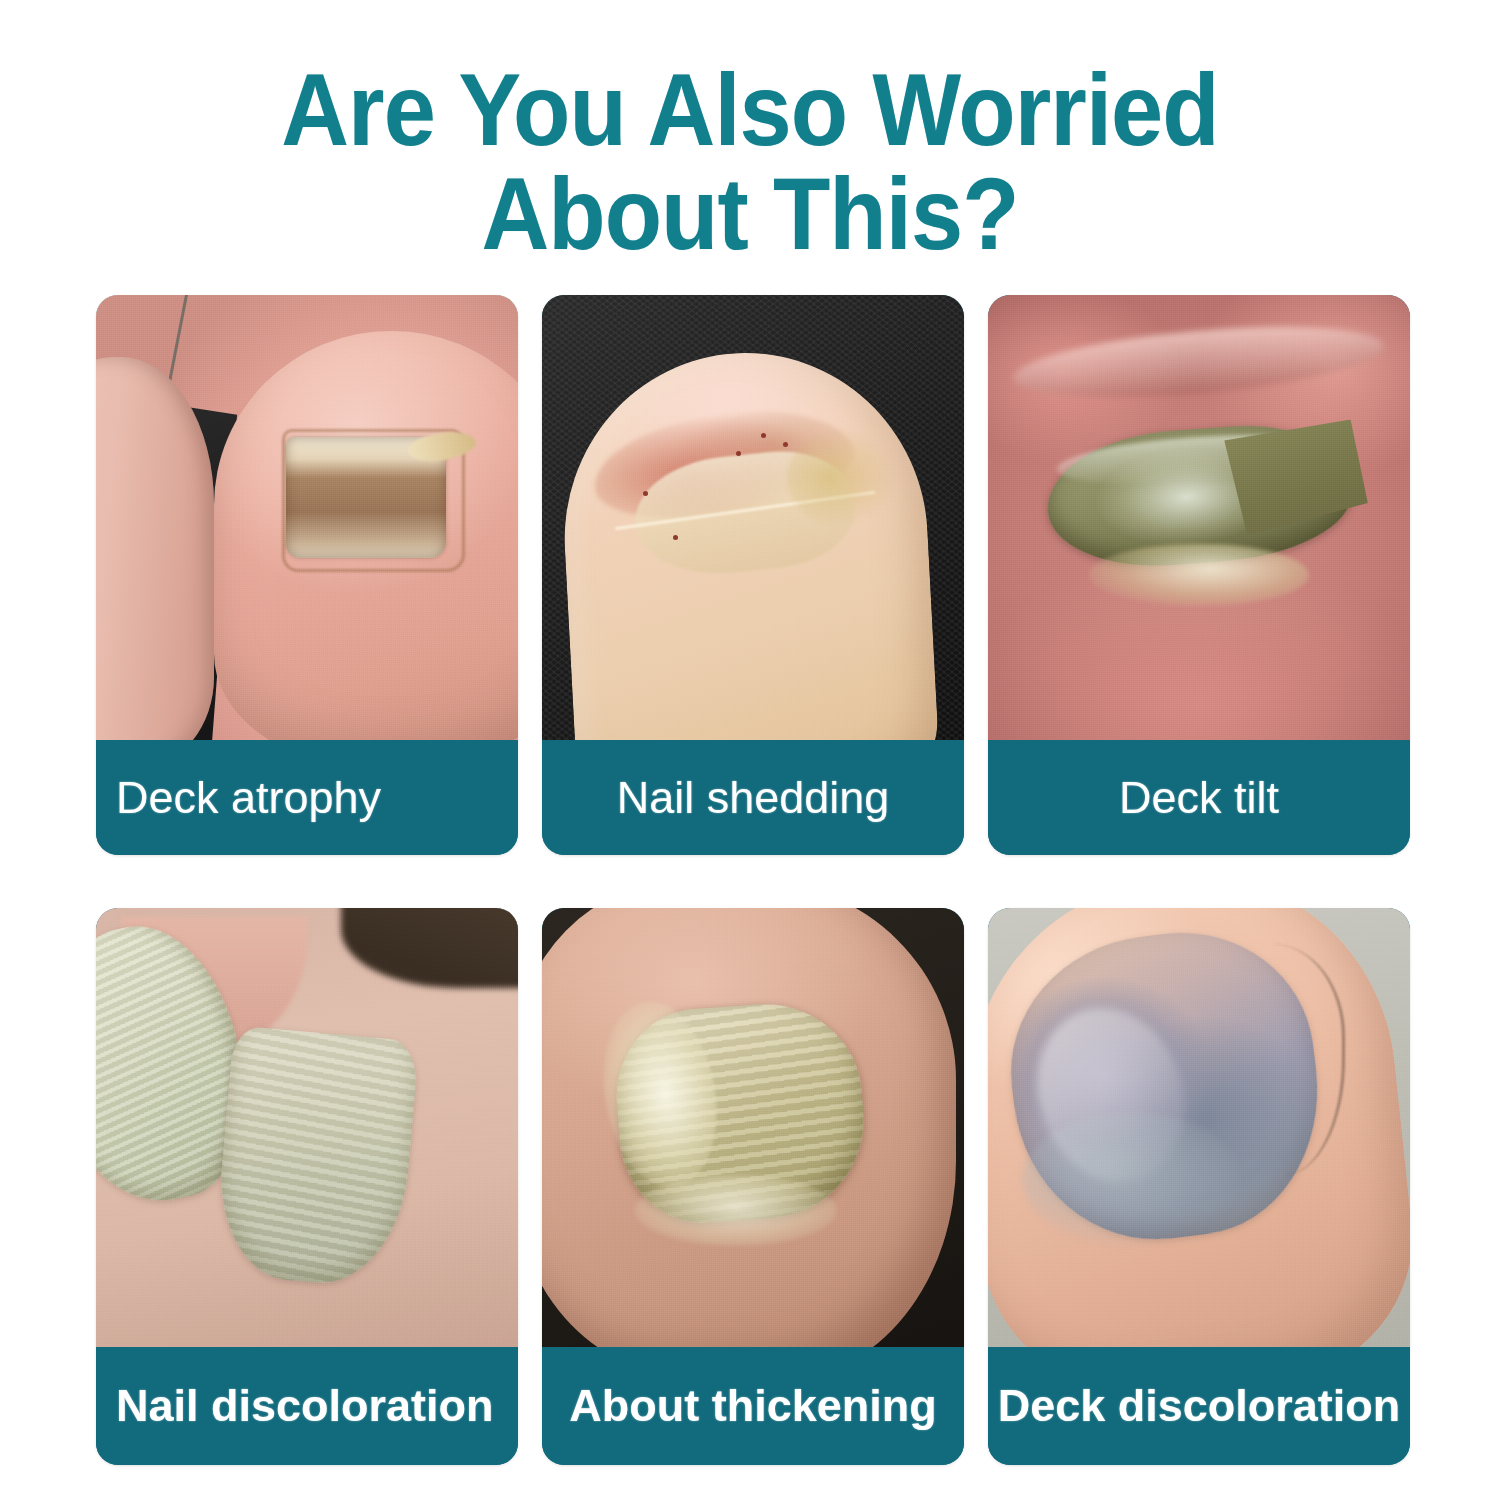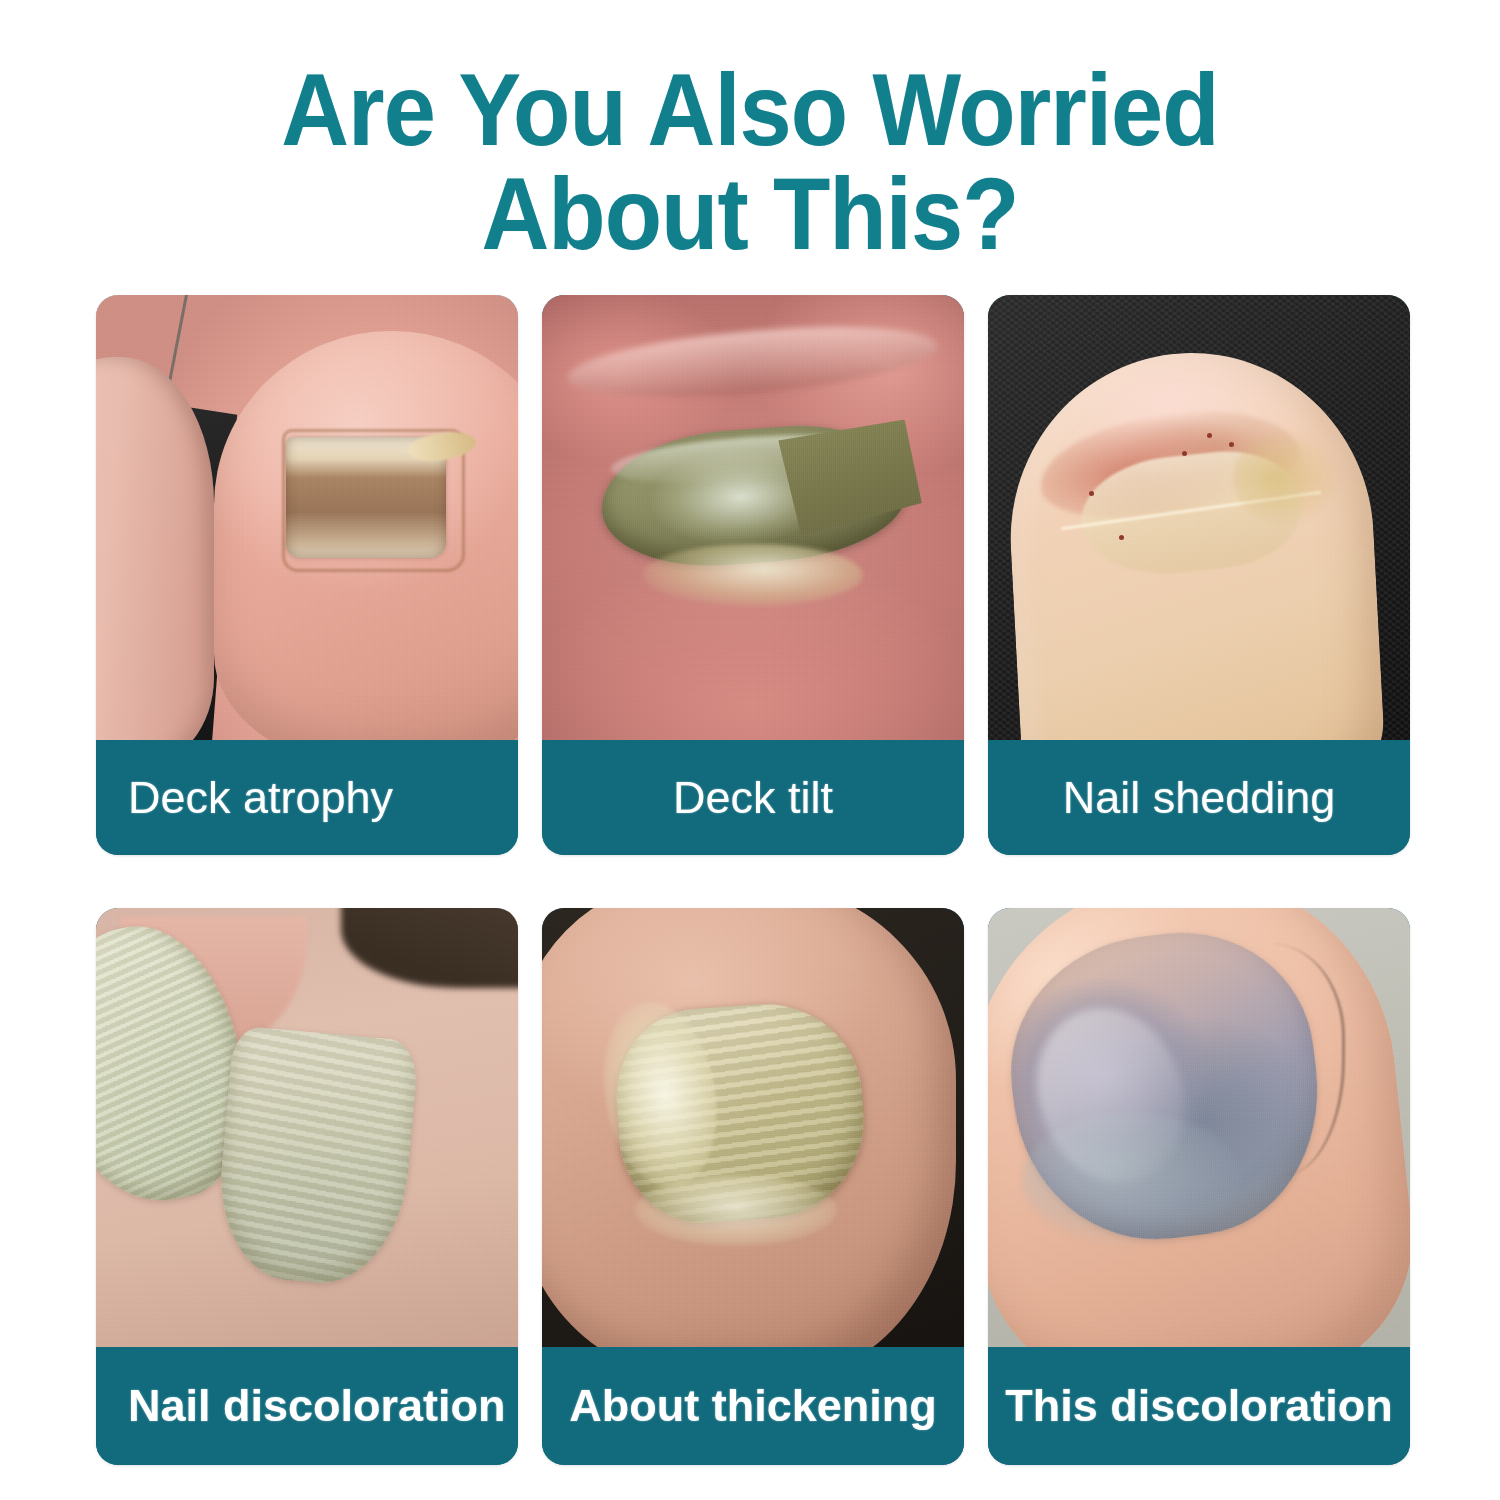--- a/index.html
+++ b/index.html
@@ -87,21 +87,21 @@
     color: #ffffff;
     font-family: "Liberation Sans", sans-serif;
     font-size: 45px;
     line-height: 46px;
     font-weight: normal;
     letter-spacing: 0px;
     text-shadow: 0 0 2px rgba(255,255,255,0.5);
   }
   .card.row2 .caption { height: 118px; font-weight: bold; }
 
-  .caption.align-left   { justify-content: flex-start; padding-left: 32px; }
+  .caption.align-left   { justify-content: flex-start; padding-left: 20px; }
   .caption.align-center { justify-content: center; }
 
   
   .p1 {
     background:
       radial-gradient(ellipse 50% 36% at 62% 44%, rgba(120,86,62,0.55) 0%, rgba(140,104,78,0.22) 55%, rgba(0,0,0,0) 78%),
       radial-gradient(ellipse 40% 16% at 62% 33%, rgba(255,252,240,0.85) 0%, rgba(255,250,235,0.2) 60%, rgba(0,0,0,0) 80%),
       radial-gradient(ellipse 36% 10% at 62% 54%, rgba(250,246,236,0.6) 0%, rgba(0,0,0,0) 75%),
       radial-gradient(ellipse 60% 72% at 66% 60%, #f0b9ab 0%, #e8a899 45%, #dd9d90 75%, #cf8f84 100%),
       linear-gradient(180deg, #e3e5dc 0%, #dfe2d6 26%, #e3e2d6 27%, #e3e2d6 100%);
@@ -532,34 +532,20 @@
         <div class="photo-inner p1">
           <div class="p1-wire"></div>
           <div class="p1-toe"></div>
           <div class="p1-nail"></div>
           <div class="p1-nail-edge"></div>
           <div class="p1-flake"></div>
           <div class="grain"></div>
         </div>
       </div>
       <div class="caption align-left">Deck atrophy</div>
-    </div>
-
-    <div class="card row1">
-      <div class="photo">
-        <div class="photo-inner p3">
-          <div class="p3-skin"></div>
-          <div class="p3-crease"></div>
-          <div class="p3-nail"></div>
-          <div class="p3-lift"></div>
-          <div class="p3-debris"></div>
-          <div class="grain"></div>
-        </div>
-      </div>
-      <div class="caption align-center">Deck tilt</div>
     </div>
 
     <div class="card row1">
       <div class="photo">
         <div class="photo-inner p2">
           <div class="p2-toe"></div>
           <div class="p2-inflam"></div>
           <div class="p2-bed"></div>
           <div class="p2-ridge"></div>
           <div class="p2-yellow"></div>
@@ -567,20 +553,34 @@
           <div class="p2-speck" style="left:57%;top:33%"></div>
           <div class="p2-speck" style="left:46%;top:35%"></div>
           <div class="p2-speck" style="left:24%;top:44%"></div>
           <div class="p2-speck" style="left:31%;top:54%"></div>
           <div class="grain"></div>
         </div>
       </div>
       <div class="caption align-center">Nail shedding</div>
     </div>
 
+    <div class="card row1">
+      <div class="photo">
+        <div class="photo-inner p3">
+          <div class="p3-skin"></div>
+          <div class="p3-crease"></div>
+          <div class="p3-nail"></div>
+          <div class="p3-lift"></div>
+          <div class="p3-debris"></div>
+          <div class="grain"></div>
+        </div>
+      </div>
+      <div class="caption align-center">Deck tilt</div>
+    </div>
+
     <div class="card row2">
       <div class="photo">
         <div class="photo-inner p4">
           <div class="p4-flesh"></div>
           <div class="p4-tip"></div>
           <div class="p4-nail-a"></div>
           <div class="p4-nail-b"></div>
           <div class="grain"></div>
         </div>
       </div>
@@ -604,17 +604,17 @@
       <div class="photo">
         <div class="photo-inner p6">
           <div class="p6-finger"></div>
           <div class="p6-nail"></div>
           <div class="p6-lunula"></div>
           <div class="p6-shine"></div>
           <div class="p6-edge"></div>
           <div class="grain"></div>
         </div>
       </div>
-      <div class="caption align-center">This discoloration</div>
+      <div class="caption align-center">Deck discoloration</div>
     </div>
 
   </div>
 </div>
 
 </body></html>

